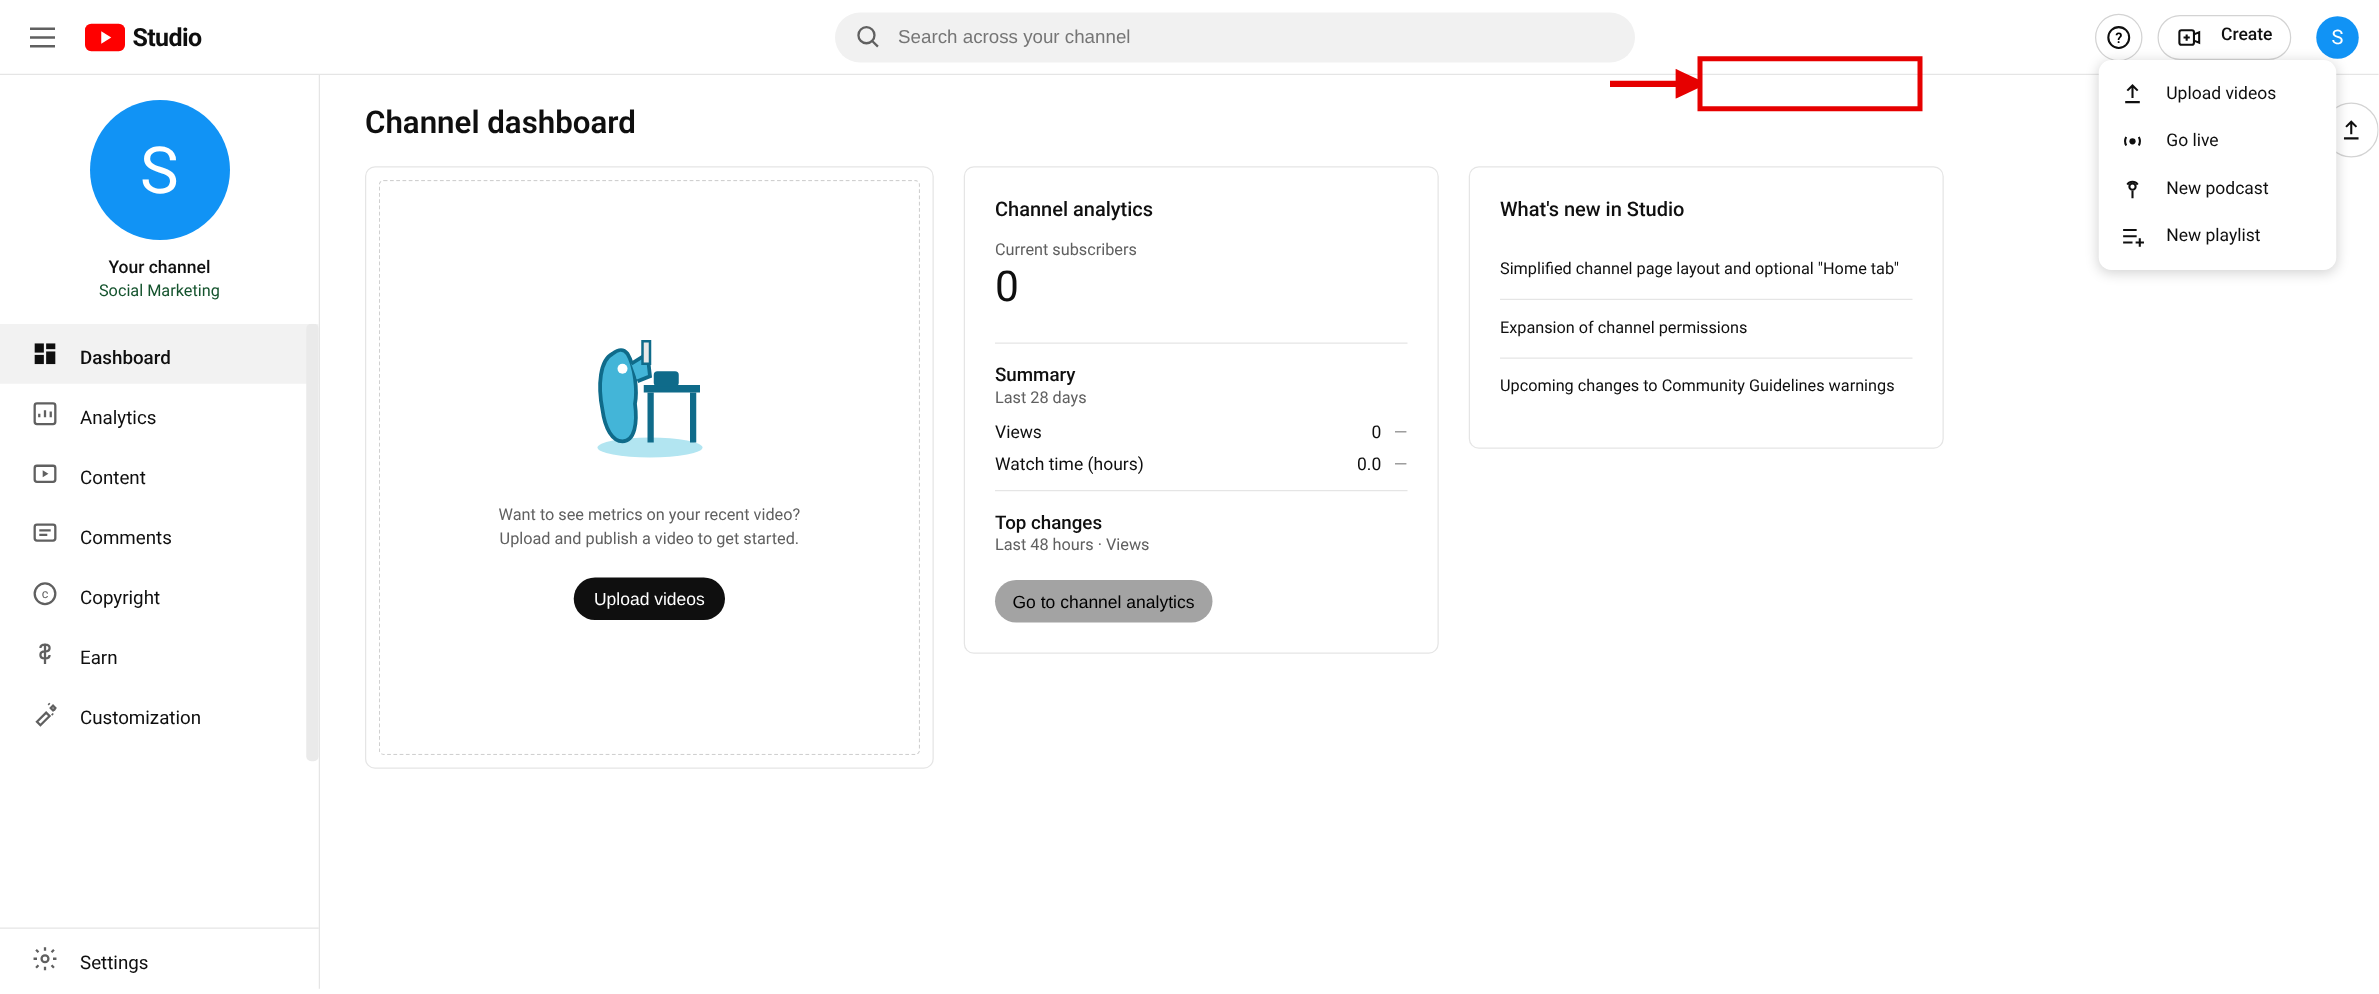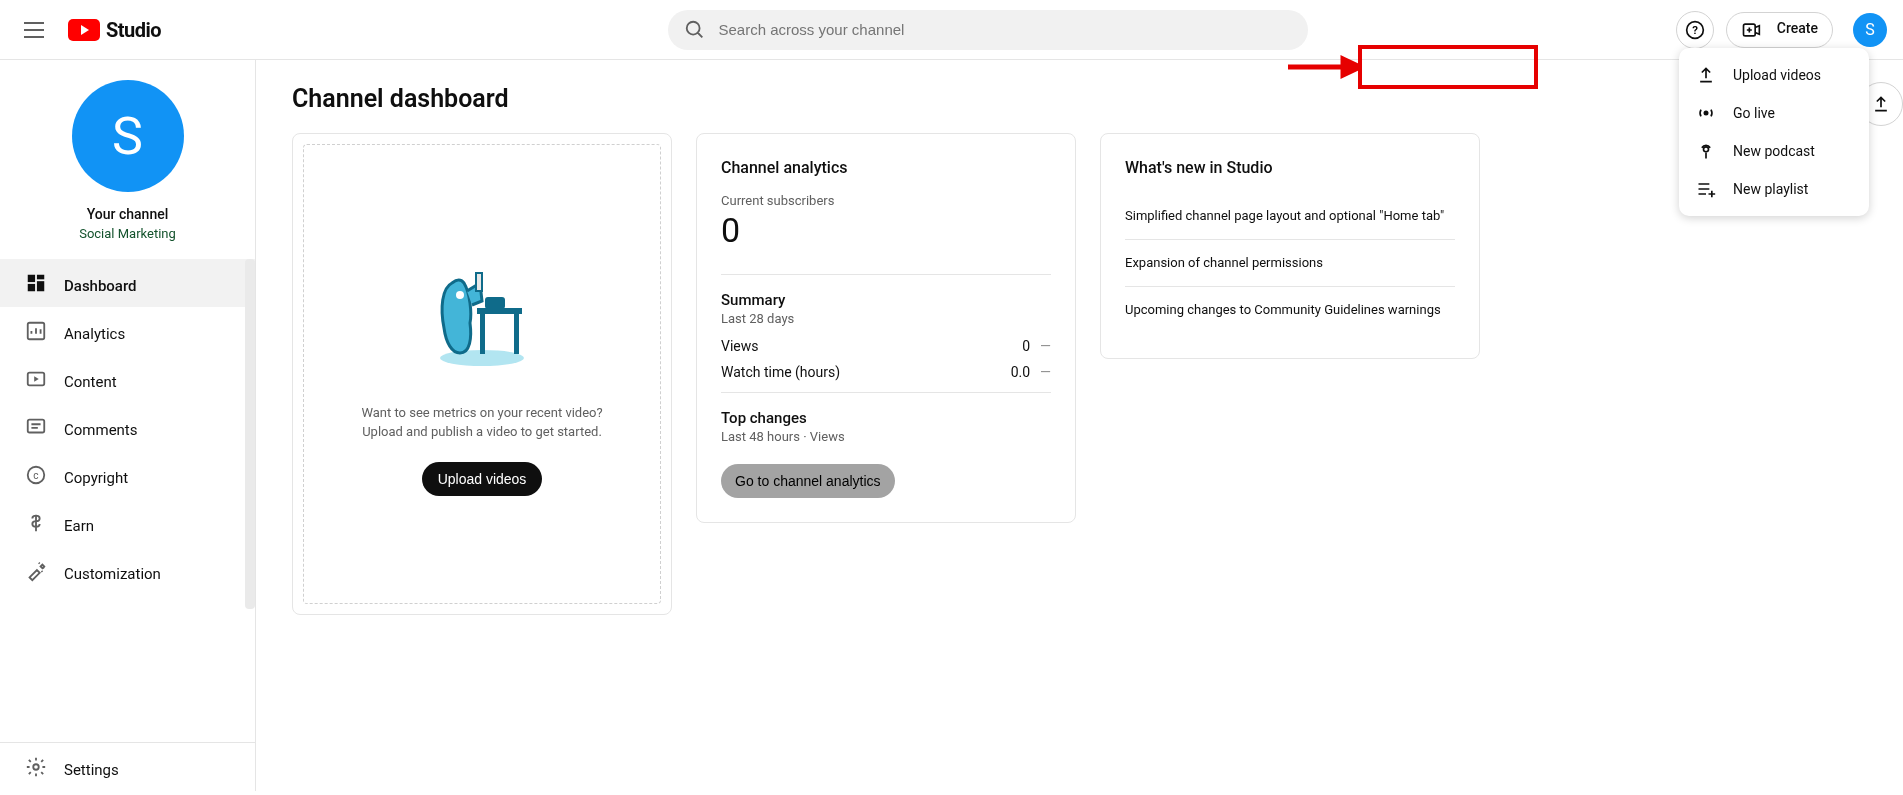--- a/index.html
+++ b/index.html
@@ -36,21 +36,21 @@
   .nav-item { display: flex; align-items: flex-end; gap: 16px; padding: 12px 24px; font-size: 15px; cursor: pointer; color: #0f0f0f; }
   .nav-item.active { background: #f2f2f2; font-weight: 500; }
   .nav-item .icon { width: 24px; height: 24px; display: flex; align-items: center; justify-content: center; }
   .sidebar-bottom { border-top: 1px solid #e5e5e5; }
   
   
   .main { flex: 1; padding: 24px 36px; overflow-y: auto; position: relative; }
   .page-title { font-size: 25px; font-weight: 600; margin-bottom: 20px; }
   .cards { display: flex; gap: 24px; align-items: flex-start; }
   .card { background: #fff; border: 1px solid #e5e5e5; border-radius: 8px; padding: 24px; }
-  .card-dashed { width: 380px; min-height: 480px; border: 1px solid #e5e5e5; border-radius: 8px; padding: 10px; }
+  .card-dashed { width: 455px; min-height: 480px; border: 1px solid #e5e5e5; border-radius: 8px; padding: 10px; }
   .card-dashed-inner { border: 1px dashed #d0d0d0; border-radius: 4px; height: 100%; min-height: 460px; display: flex; flex-direction: column; align-items: center; justify-content: center; padding: 20px; }
   .promo-img { width: 120px; height: 120px; margin-bottom: 30px; }
   .promo-text { font-size: 13px; color: #606060; text-align: center; line-height: 1.5; margin-bottom: 20px; }
   .upload-btn { background: #0f0f0f; color: #fff; border: none; border-radius: 18px; padding: 9px 16px; font-size: 14px; font-weight: 500; cursor: pointer; }
   
   .analytics-card { width: 380px; }
   .card-title { font-size: 16px; font-weight: 500; margin-bottom: 16px; }
   .sub-label { font-size: 13px; color: #606060; margin-bottom: 2px; }
   .big-num { font-size: 34px; font-weight: 400; margin-bottom: 24px; }
   .divider { border-top: 1px solid #e5e5e5; margin: 12px 0 16px; }

